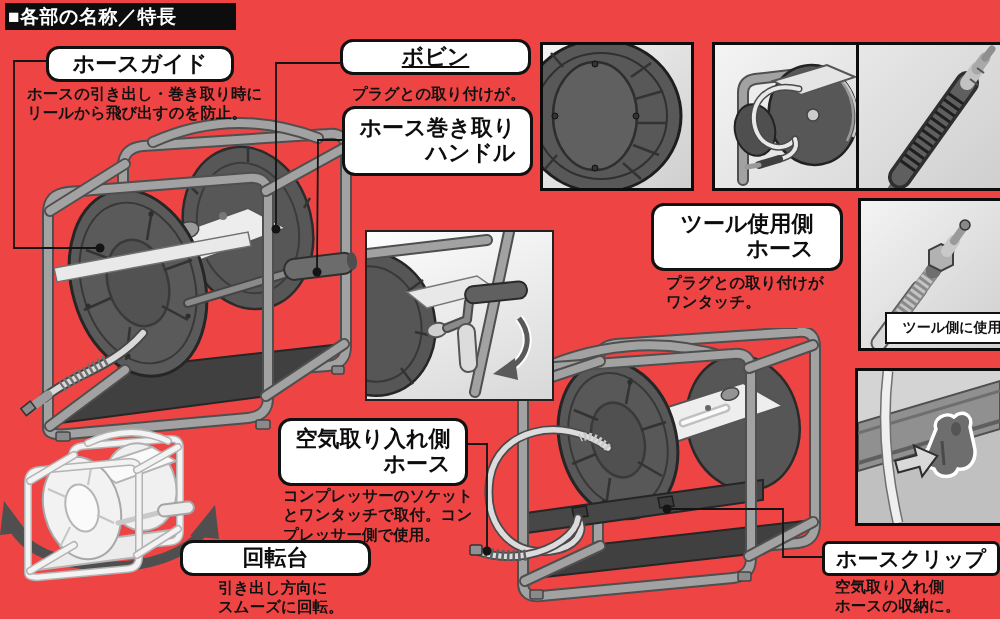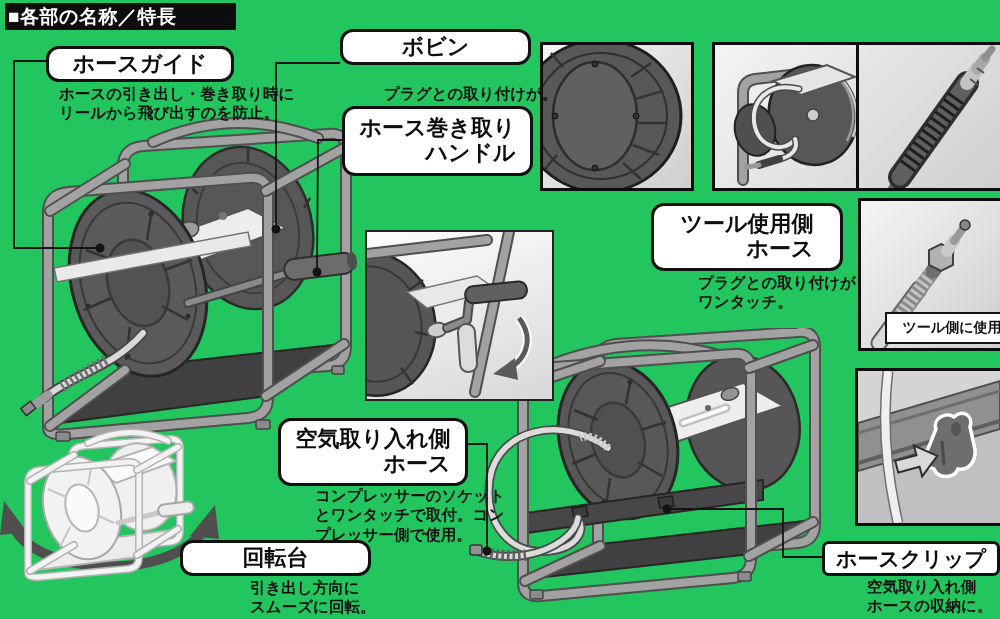--- a/index.html
+++ b/index.html
@@ -1,25 +1,25 @@
 <!DOCTYPE html>
 <html><head>
 <meta charset="utf-8">
 <style>
   html,body{margin:0;padding:0;background:#fff;}
-  .canvas{position:relative;width:1000px;height:619px;background:#22c55e;overflow:hidden;
+  .canvas{position:relative;width:1000px;height:619px;background:#ef4444;overflow:hidden;
     font-family:"Liberation Sans","DejaVu Sans",sans-serif;}
   .header-bar{position:absolute;left:5px;top:3px;width:231px;height:27px;background:#0d0d0d;
     display:flex;align-items:center;}
   .header-bar span{color:#fff;font-weight:bold;font-size:19px;letter-spacing:.5px;padding-left:3px;white-space:nowrap;}
   .callout-box{position:absolute;border:3px solid #111;border-radius:13px;background:#fff;
     display:flex;align-items:center;justify-content:center;text-align:right;
     font-weight:bold;color:#0d0d0d;white-space:pre-line;line-height:1.12;z-index:6;}
   .callout-desc{position:absolute;font-weight:bold;color:#111;font-size:15.5px;line-height:1.25;
-    white-space:pre-line;z-index:6;margin-left:32px;}
+    white-space:pre-line;z-index:6;}
   .photo{position:absolute;border:3px solid #0d0d0d;background:linear-gradient(135deg,#f4f4f4,#cfcfcf);
     overflow:hidden;z-index:2;}
   .inset{position:absolute;border:2px solid #222;background:linear-gradient(160deg,#fdfdfd,#d8d8d8);
     overflow:hidden;z-index:2;}
   .illus{position:absolute;z-index:1;}
   .leaders{position:absolute;left:0;top:0;z-index:5;pointer-events:none;}
   .photo-caption{position:absolute;left:24px;top:111px;width:110px;height:28px;background:#fff;
     border:2.5px solid #111;display:flex;align-items:center;justify-content:center;
     font-weight:bold;font-size:14px;color:#111;white-space:nowrap;z-index:3;padding-left:10px;}
   svg{display:block;}
@@ -351,21 +351,21 @@
       <circle cx="317" cy="272" r="4.5"></circle>
       <circle cx="487" cy="551" r="4.5"></circle>
       <circle cx="667" cy="509" r="4.5"></circle>
     </g>
   </svg>
 
   <div class="callout-box" style="left:46px;top:46px;width:182px;height:30px;font-size:22px;">ホースガイド</div>
   <div class="callout-desc" style="left:27px;top:84px;width:252px;">ホースの引き出し・巻き取り時に
 リールから飛び出すのを防止。</div>
 
-  <div class="callout-box" style="left:340px;top:29px;width:185px;height:30px;font-size:22px;">ボビン</div>
+  <div class="callout-box" style="left:340px;top:39px;width:185px;height:30px;font-size:22px;text-decoration:underline;">ボビン</div>
   <div class="callout-desc" style="left:352px;top:84px;width:200px;">プラグとの取り付けが。</div>
 
   <div class="callout-box" style="left:342px;top:106px;width:185px;height:64px;font-size:22px;">ホース巻き取り
 ハンドル</div>
 
   <div class="callout-box" style="left:651px;top:203px;width:186px;height:62px;font-size:22px;">ツール使用側
 ホース</div>
   <div class="callout-desc" style="left:666px;top:273px;width:190px;">プラグとの取り付けが
 ワンタッチ。</div>
 

